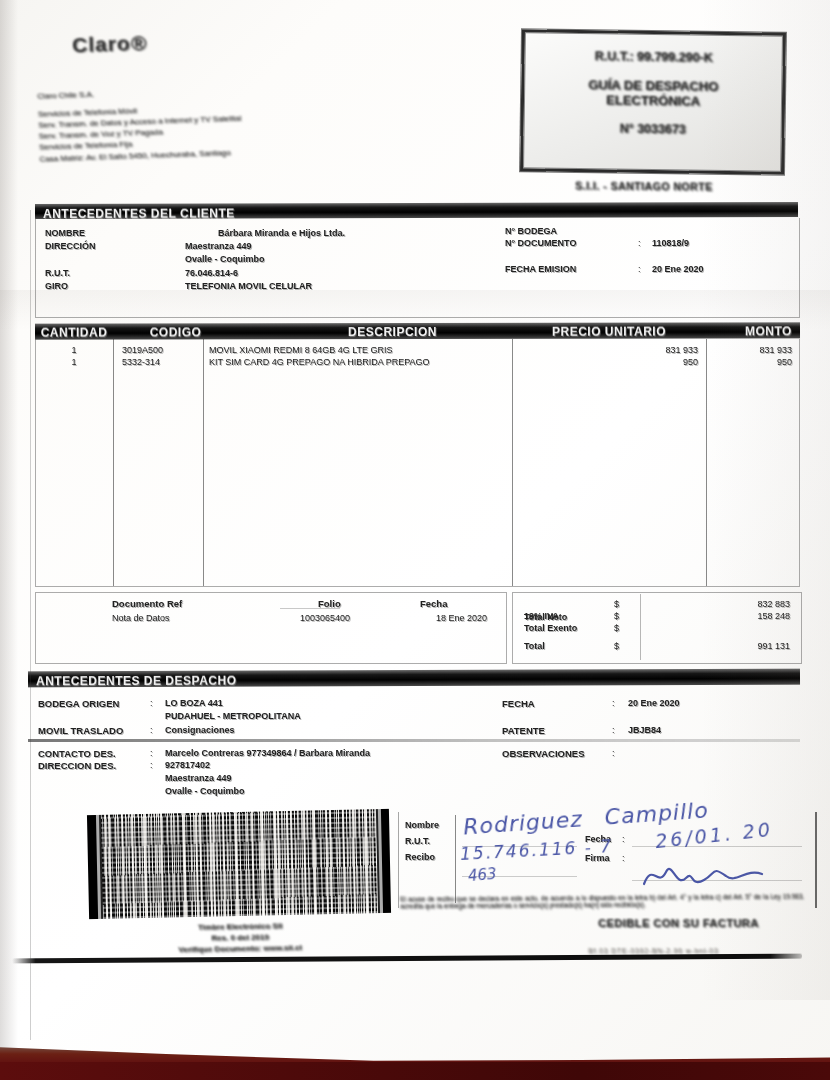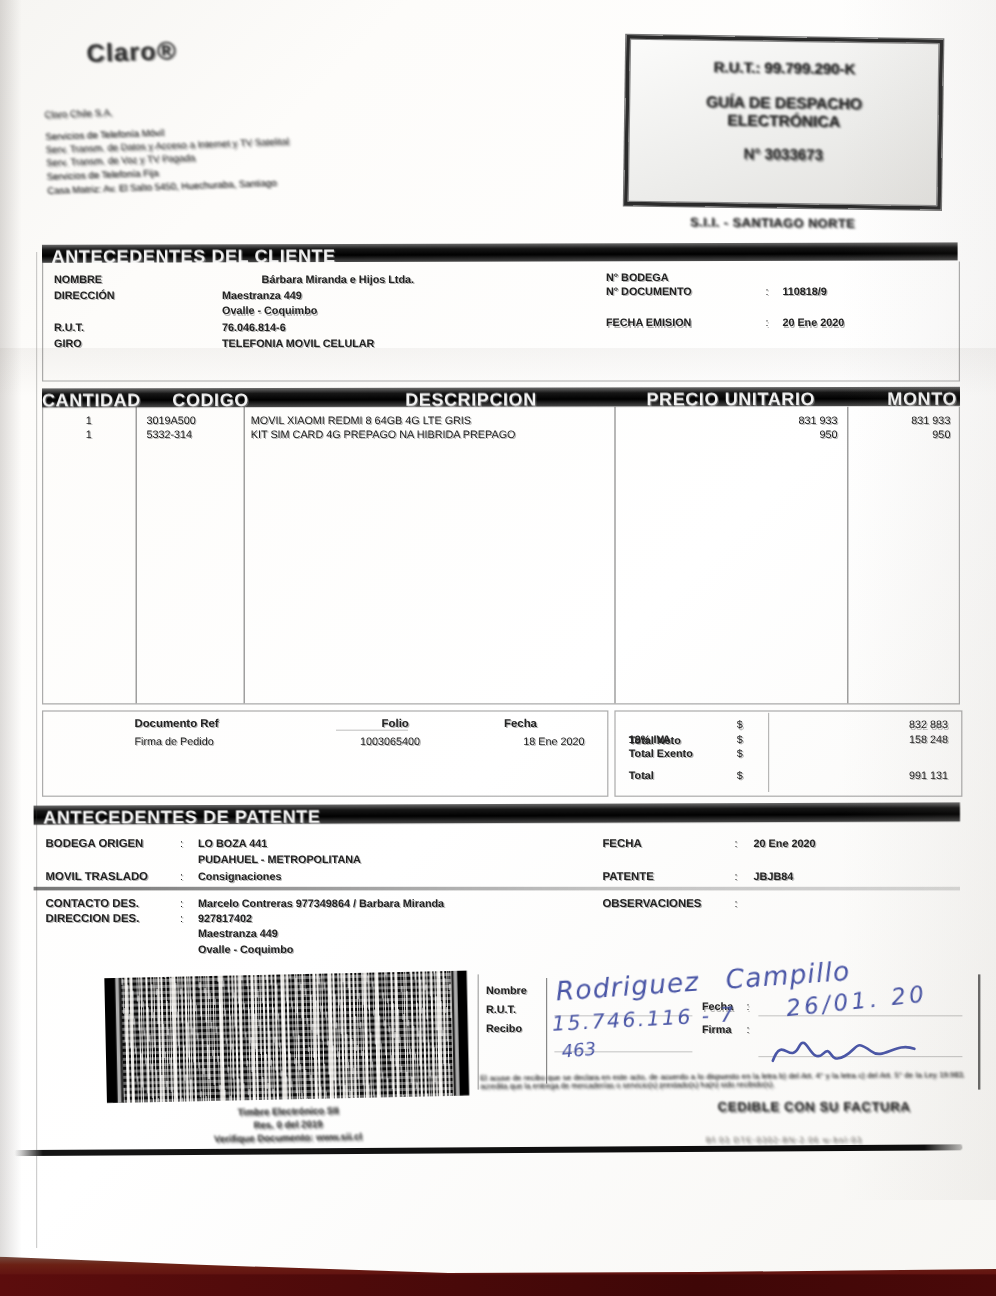--- a/index.html
+++ b/index.html
@@ -2,21 +2,21 @@
 <html><head>
 <meta charset="utf-8">
 <style>
   html,body{margin:0;padding:0;background:#e8e6e2;}
   .page{position:relative;width:830px;height:1080px;background:linear-gradient(135deg,#f6f5f2 0%,#fdfcfa 18%,#ffffff 55%,#f7f6f3 100%);overflow:hidden;font-family:"Liberation Sans",sans-serif;color:#1c1c1c;}
   .abs{position:absolute;}
   .b{font-weight:bold;}
   .bl{filter:blur(.45px);text-shadow:1px 1px 0 rgba(90,90,90,.45);}
   .bl2{filter:blur(.8px);text-shadow:1.4px 1.2px .5px rgba(70,70,70,.55);}
   .bar{background:linear-gradient(180deg,#6a6a6a 0%,#161616 28%,#000 62%,#4a4a4a 100%);color:#f2f2f2;font-weight:bold;filter:blur(.35px);letter-spacing:.5px;}
-  .bar span{display:inline-block;padding:2px 0 0 8px;font-size:15px;text-shadow:1px 1px 0 rgba(255,255,255,.25);}
+  .bar span{display:inline-block;padding:2px 0 0 8px;font-size:12px;text-shadow:1px 1px 0 rgba(255,255,255,.25);}
   .vline{background:rgba(40,40,40,.55);width:1px;filter:blur(.3px);}
   .hline{background:rgba(40,40,40,.5);height:1px;filter:blur(.3px);}
   .box-border{border:1px solid rgba(90,90,90,.5);filter:blur(.25px);}
   .lab{font-size:9px;font-weight:bold;color:#222;}
   .val{font-size:9px;color:#222;}
   .right{text-align:right;}
   .center{text-align:center;}
   .hw{color:#4a56a6;font-style:italic;font-family:"DejaVu Sans",sans-serif;filter:blur(.4px);}
   .pdf417{background:
     repeating-linear-gradient(88deg,rgba(255,255,255,.55) 0 1px,transparent 1px 4px),
@@ -99,41 +99,41 @@
   <div class="abs val bl" style="left:122px;top:357px;">5332-314</div>
   <div class="abs val bl" style="left:209px;top:357px;">KIT SIM CARD 4G PREPAGO NA HIBRIDA PREPAGO</div>
   <div class="abs val bl right" style="left:512px;top:357px;width:186px;">950</div>
   <div class="abs val bl right" style="left:706px;top:357px;width:86px;">950</div>
 
   <div class="abs box-border" style="left:35px;top:592px;width:470px;height:70px;"></div>
   <div class="abs lab bl b" style="left:112px;top:598px;font-size:9.5px;">Documento Ref</div>
   <div class="abs lab bl b" style="left:318px;top:598px;font-size:9.5px;">Folio</div>
   <div class="abs lab bl b" style="left:420px;top:598px;font-size:9.5px;">Fecha</div>
   <div class="abs hline" style="left:280px;top:608px;width:60px;opacity:.5;"></div>
-  <div class="abs val bl" style="left:112px;top:613px;">Firma de Pedido</div>
+  <div class="abs val bl" style="left:112px;top:613px;">Nota de Datos</div>
   <div class="abs val bl" style="left:300px;top:613px;text-align:right;">1003065400</div>
   <div class="abs val bl" style="left:436px;top:613px;">18 Ene 2020</div>
 
   <div class="abs box-border" style="left:512px;top:592px;width:288px;height:70px;"></div>
   <div class="abs vline" style="left:640px;top:594px;height:66px;opacity:.6;"></div>
   <div class="abs lab bl" style="left:524px;top:612px;">Total Neto</div>
   <div class="abs val bl" style="left:614px;top:599px;">$</div>
   <div class="abs val bl right" style="left:690px;top:599px;width:100px;">832 883</div>
   <div class="abs lab bl" style="left:524px;top:611px;">19% IVA</div>
   <div class="abs val bl" style="left:614px;top:611px;">$</div>
   <div class="abs val bl right" style="left:690px;top:611px;width:100px;">158 248</div>
   <div class="abs lab bl" style="left:524px;top:623px;">Total Exento</div>
   <div class="abs val bl" style="left:614px;top:623px;">$</div>
   <div class="abs val bl right" style="left:690px;top:623px;width:100px;"></div>
   <div class="abs lab bl" style="left:524px;top:641px;">Total</div>
   <div class="abs val bl" style="left:614px;top:641px;">$</div>
   <div class="abs val bl right" style="left:690px;top:641px;width:100px;">991 131</div>
 
   <div class="abs bar" style="left:28px;top:670px;width:772px;height:16px;transform:rotate(-.2deg);">
-    <span>ANTECEDENTES DE PATENTE</span>
+    <span>ANTECEDENTES DE DESPACHO</span>
   </div>
 
   <div class="abs lab bl" style="left:38px;top:698px;font-size:9.5px;">BODEGA ORIGEN</div>
   <div class="abs val bl" style="left:150px;top:698px;">:</div>
   <div class="abs val bl b" style="left:165px;top:698px;">LO BOZA 441</div>
   <div class="abs val bl b" style="left:165px;top:711px;">PUDAHUEL - METROPOLITANA</div>
   <div class="abs lab bl" style="left:38px;top:725px;font-size:9.5px;">MOVIL TRASLADO</div>
   <div class="abs val bl" style="left:150px;top:725px;">:</div>
   <div class="abs val bl b" style="left:165px;top:725px;">Consignaciones</div>
 

